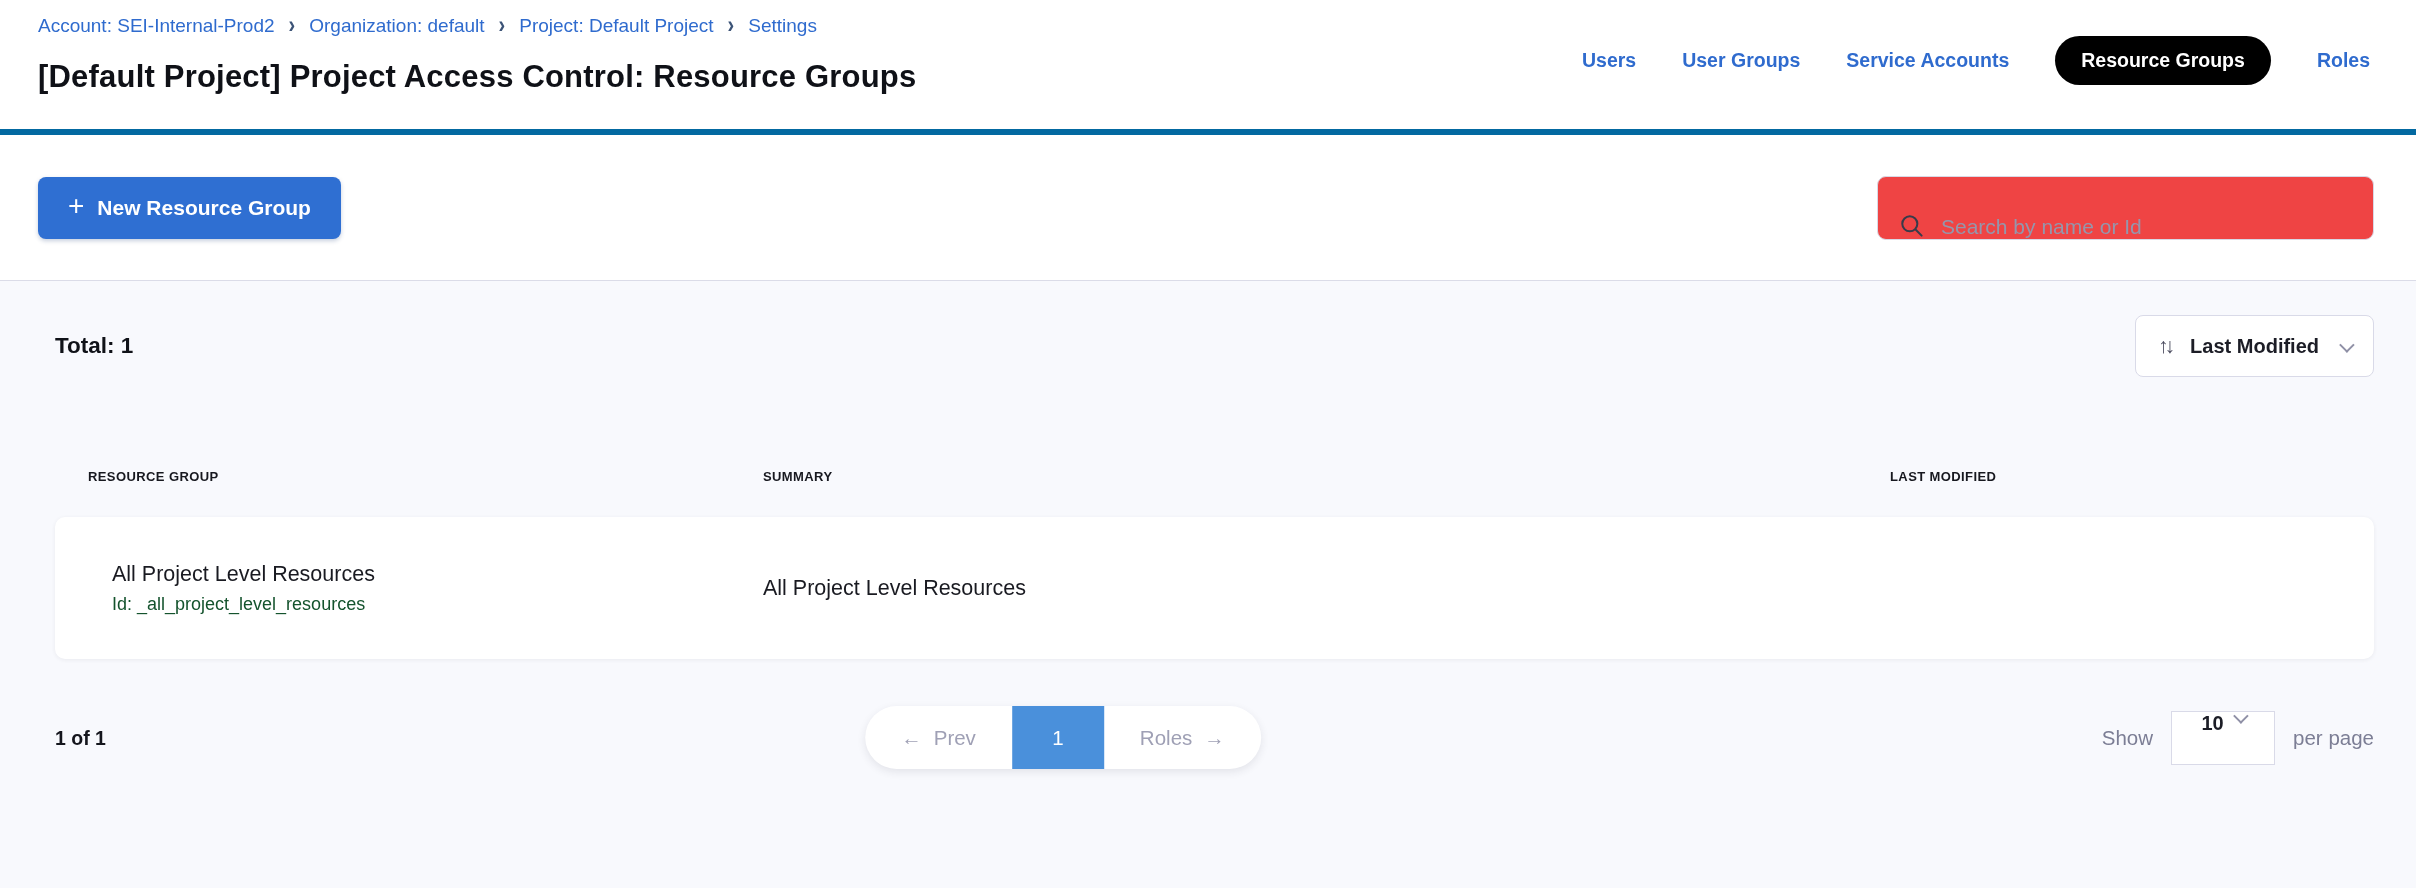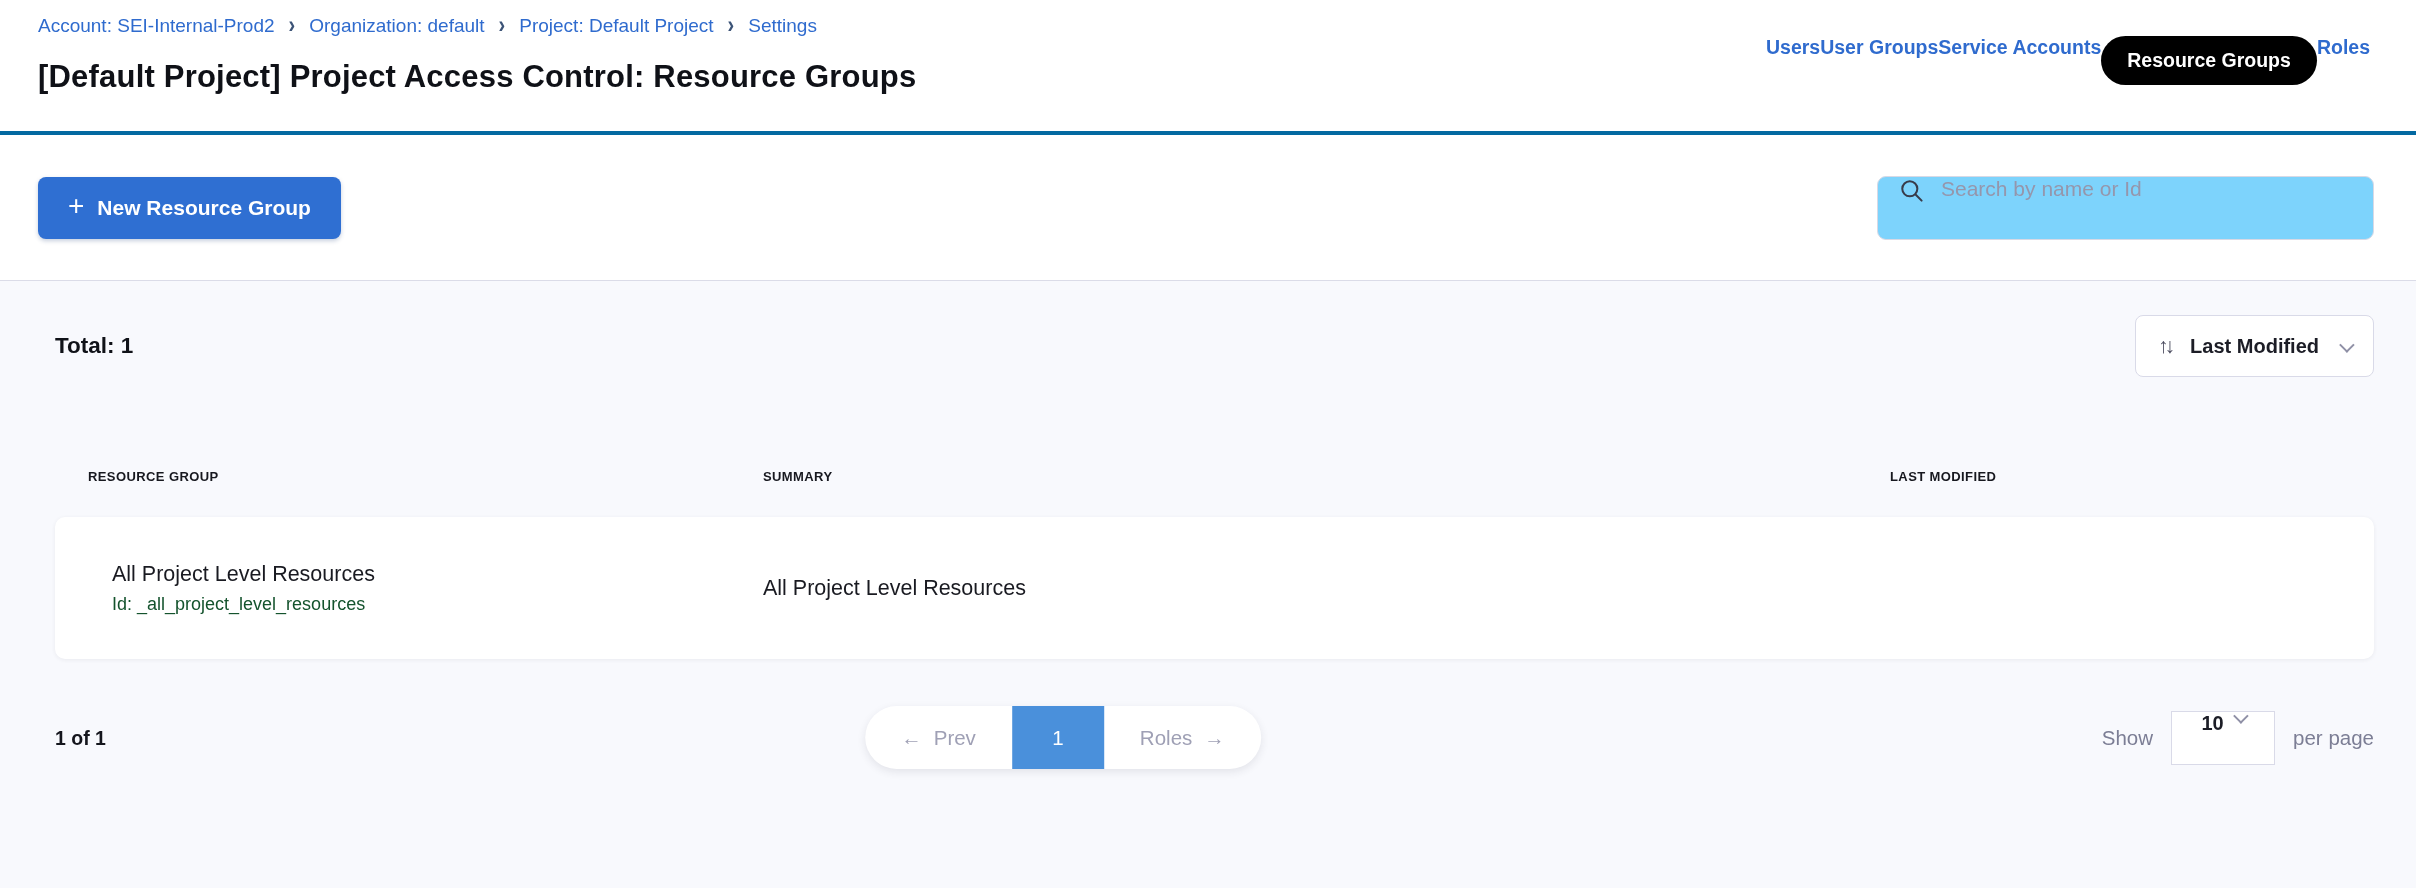--- a/index.html
+++ b/index.html
@@ -1,39 +1,39 @@
 <!DOCTYPE html>
 <html><head>
 <meta charset="utf-8">
 <style>
   * { margin:0; padding:0; box-sizing:border-box; }
   html,body { width:2416px; height:888px; overflow:hidden;
     font-family:"Liberation Sans","DejaVu Sans",sans-serif; background:#ffffff; }
 
   
   .header { position:relative; height:135px; background:#ffffff;
-    border-bottom:4px solid #0369a1; padding:14px 46px 0 38px; }
+    border-bottom:6px solid #0369a1; padding:14px 46px 0 38px; }
   .breadcrumb { display:flex; align-items:center; gap:14px; font-size:19px; }
   .crumb-link { color:#2f6bce; text-decoration:none; cursor:pointer; font-weight:500; }
   .crumb-sep { color:#3c5377; font-size:20px; font-weight:700; transform:scaleY(1.15); }
   .page-title { margin-top:22px; font-size:31px; font-weight:700; color:#0f1117; letter-spacing:0.2px; }
-  .nav-tabs { position:absolute; top:36px; right:46px; display:flex; }
+  .nav-tabs { position:absolute; top:36px; right:46px; display:flex; align-items:center; gap:46px; }
   .nav-tab { font-size:19.5px; font-weight:600; color:#2f6bce; cursor:pointer; white-space:nowrap; }
   .nav-tab.active { background:#000000; color:#ffffff; padding:13px 26px; border-radius:999px; }
 
   
   .toolbar { height:146px; background:#ffffff; border-bottom:1px solid #dbdce8;
     display:flex; align-items:center; justify-content:space-between; padding:0 42px 0 38px; }
   .new-btn { display:flex; align-items:center; gap:13px; background:#2f6fd2; color:#ffffff;
     border:none; border-radius:8px; height:62px; padding:0 30px; font-size:21px; font-weight:700;
     cursor:pointer; box-shadow:0 2px 4px rgba(33,63,125,0.25);
     font-family:"Liberation Sans","DejaVu Sans",sans-serif; }
   .plus-glyph { font-size:28px; font-weight:400; line-height:1; margin-top:-3px; }
-  .search-wrap { display:flex; align-items:flex-start; gap:16px; width:497px; height:64px;
-    border:1.5px solid #d8d9e5; border-radius:9px; background:#7dd3fc; padding:0 20px; }
+  .search-wrap { display:flex; align-items:flex-end; gap:16px; width:497px; height:64px;
+    border:1.5px solid #d8d9e5; border-radius:9px; background:#ef4444; padding:0 20px; }
   .search-wrap input { border:none; outline:none; flex:1; font-size:21px; color:#2a2b36;
     background:transparent; font-family:"Liberation Sans","DejaVu Sans",sans-serif; }
   .search-wrap input::placeholder { color:#9596ac; }
 
   
   .content { position:relative; height:607px; background:#f8f9fd; padding:34px 42px 8px 55px; }
   .list-header { display:flex; align-items:center; justify-content:space-between; height:62px; }
   .total-label { font-size:22.5px; font-weight:700; color:#101218; }
   .sort-box { display:flex; align-items:center; gap:15px; height:62px; padding:0 22px;
     background:#ffffff; border:1.5px solid #d9dae8; border-radius:8px; cursor:pointer; }

